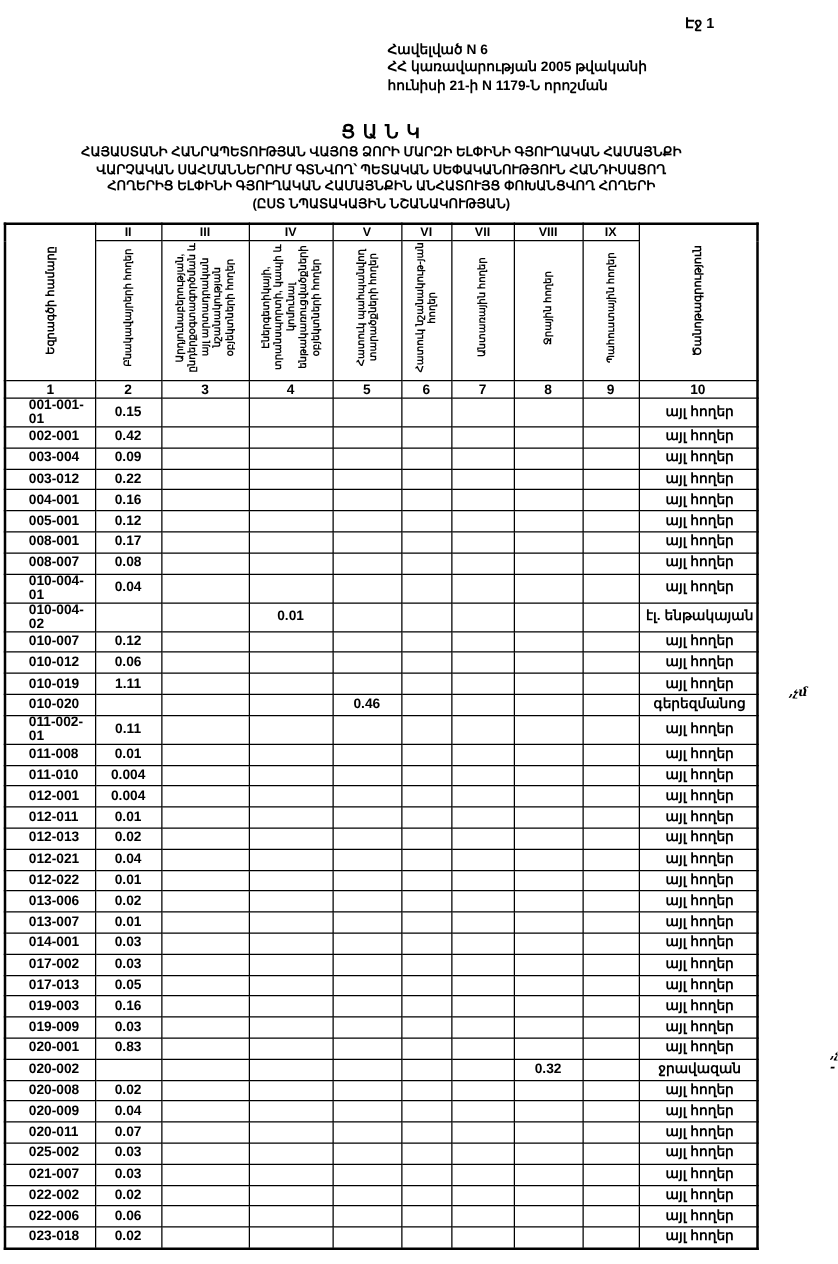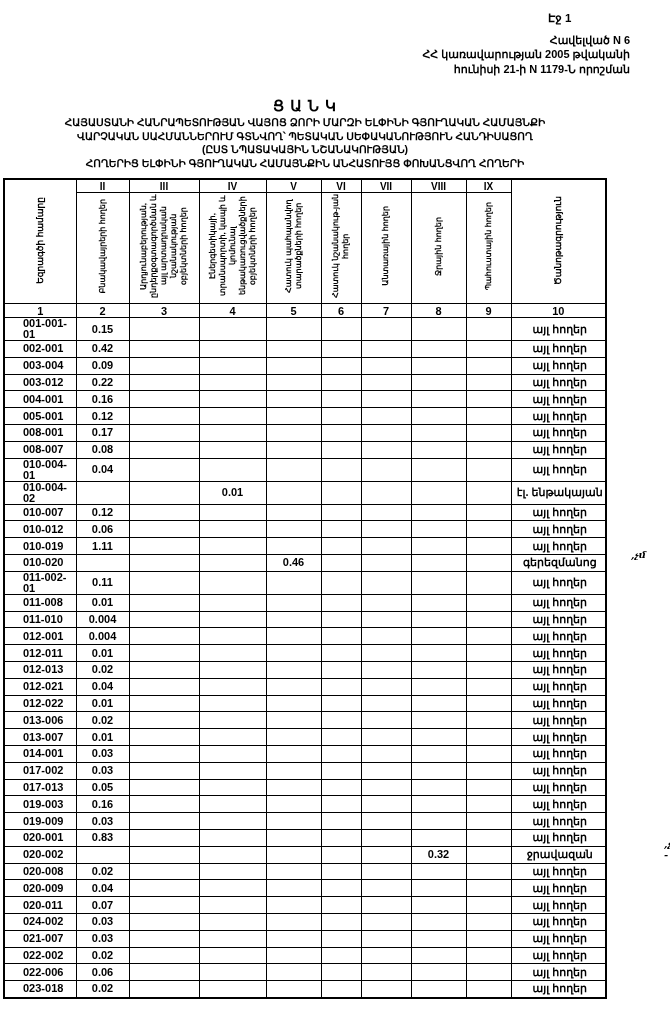--- a/index.html
+++ b/index.html
@@ -8,21 +8,21 @@
     background:#ffffff; color:#000;
     font-family:"Liberation Sans", sans-serif;
     overflow:hidden;
   }
   .pageno {
     position:absolute; top:11px; left:548px;
     font-size:11.5px; font-weight:bold;
   }
   .appendix {
     position:absolute; top:33px; left:310px; width:320px;
-    text-align:right; font-size:11px; font-weight:bold; line-height:1.3;
+    text-align:left; font-size:11px; font-weight:bold; line-height:1.3;
   }
   .doc-title {
     position:absolute; top:96px; left:2px; width:606px;
     text-align:center; font-size:10.5px; font-weight:bold; line-height:1.28;
   }
   .doc-title .heading { font-size:15px; letter-spacing:1px; margin-bottom:1px; }
 
   table.land {
     position:absolute; top:178px; left:3px; width:602px;
     border-collapse:collapse; table-layout:fixed;
@@ -61,22 +61,22 @@
 <div class="appendix">
   <div>Հավելված N  6</div>
   <div>ՀՀ կառավարության 2005 թվականի</div>
   <div>հունիսի 21-ի N 1179-Ն որոշման</div>
 </div>
 
 <div class="doc-title">
   <div class="heading">Ց Ա Ն Կ</div>
   <div>ՀԱՅԱՍՏԱՆԻ ՀԱՆՐԱՊԵՏՈՒԹՅԱՆ ՎԱՅՈՑ ՁՈՐԻ ՄԱՐԶԻ ԵԼՓԻՆԻ ԳՅՈՒՂԱԿԱՆ ՀԱՄԱՅՆՔԻ</div>
   <div>ՎԱՐՉԱԿԱՆ ՍԱՀՄԱՆՆԵՐՈՒՄ ԳՏՆՎՈՂ՝ ՊԵՏԱԿԱՆ ՍԵՓԱԿԱՆՈՒԹՅՈՒՆ ՀԱՆԴԻՍԱՑՈՂ</div>
+  <div>ՀՈՂԵՐԻՑ ԵԼՓԻՆԻ ԳՅՈՒՂԱԿԱՆ ՀԱՄԱՅՆՔԻՆ ԱՆՀԱՏՈՒՅՑ ՓՈԽԱՆՑՎՈՂ ՀՈՂԵՐԻ</div>
   <div>(ԸՍՏ ՆՊԱՏԱԿԱՅԻՆ ՆՇԱՆԱԿՈՒԹՅԱՆ)</div>
-  <div>ՀՈՂԵՐԻՑ ԵԼՓԻՆԻ ԳՅՈՒՂԱԿԱՆ ՀԱՄԱՅՆՔԻՆ ԱՆՀԱՏՈՒՅՑ ՓՈԽԱՆՑՎՈՂ ՀՈՂԵՐԻ</div>
 </div>
 
 <table class="land">
   <colgroup>
     <col style="width:72px">
       <col style="width:53px">
       <col style="width:70px">
     <col style="width:67px">
       <col style="width:55px">
       <col style="width:40px">
@@ -524,21 +524,21 @@
         <td class="val"></td>
         <td class="val"></td>
         <td class="val"></td>
         <td class="val"></td>
         <td class="val"></td>
         <td class="val"></td>
         <td class="val"></td>
         <td class="note">այլ հողեր</td>
       </tr>
       <tr>
-        <td class="code">024-002</td>
+        <td class="code">025-002</td>
         <td class="val">0.03</td>
         <td class="val"></td>
         <td class="val"></td>
         <td class="val"></td>
         <td class="val"></td>
         <td class="val"></td>
         <td class="val"></td>
         <td class="val"></td>
         <td class="note">այլ հողեր</td>
       </tr>

